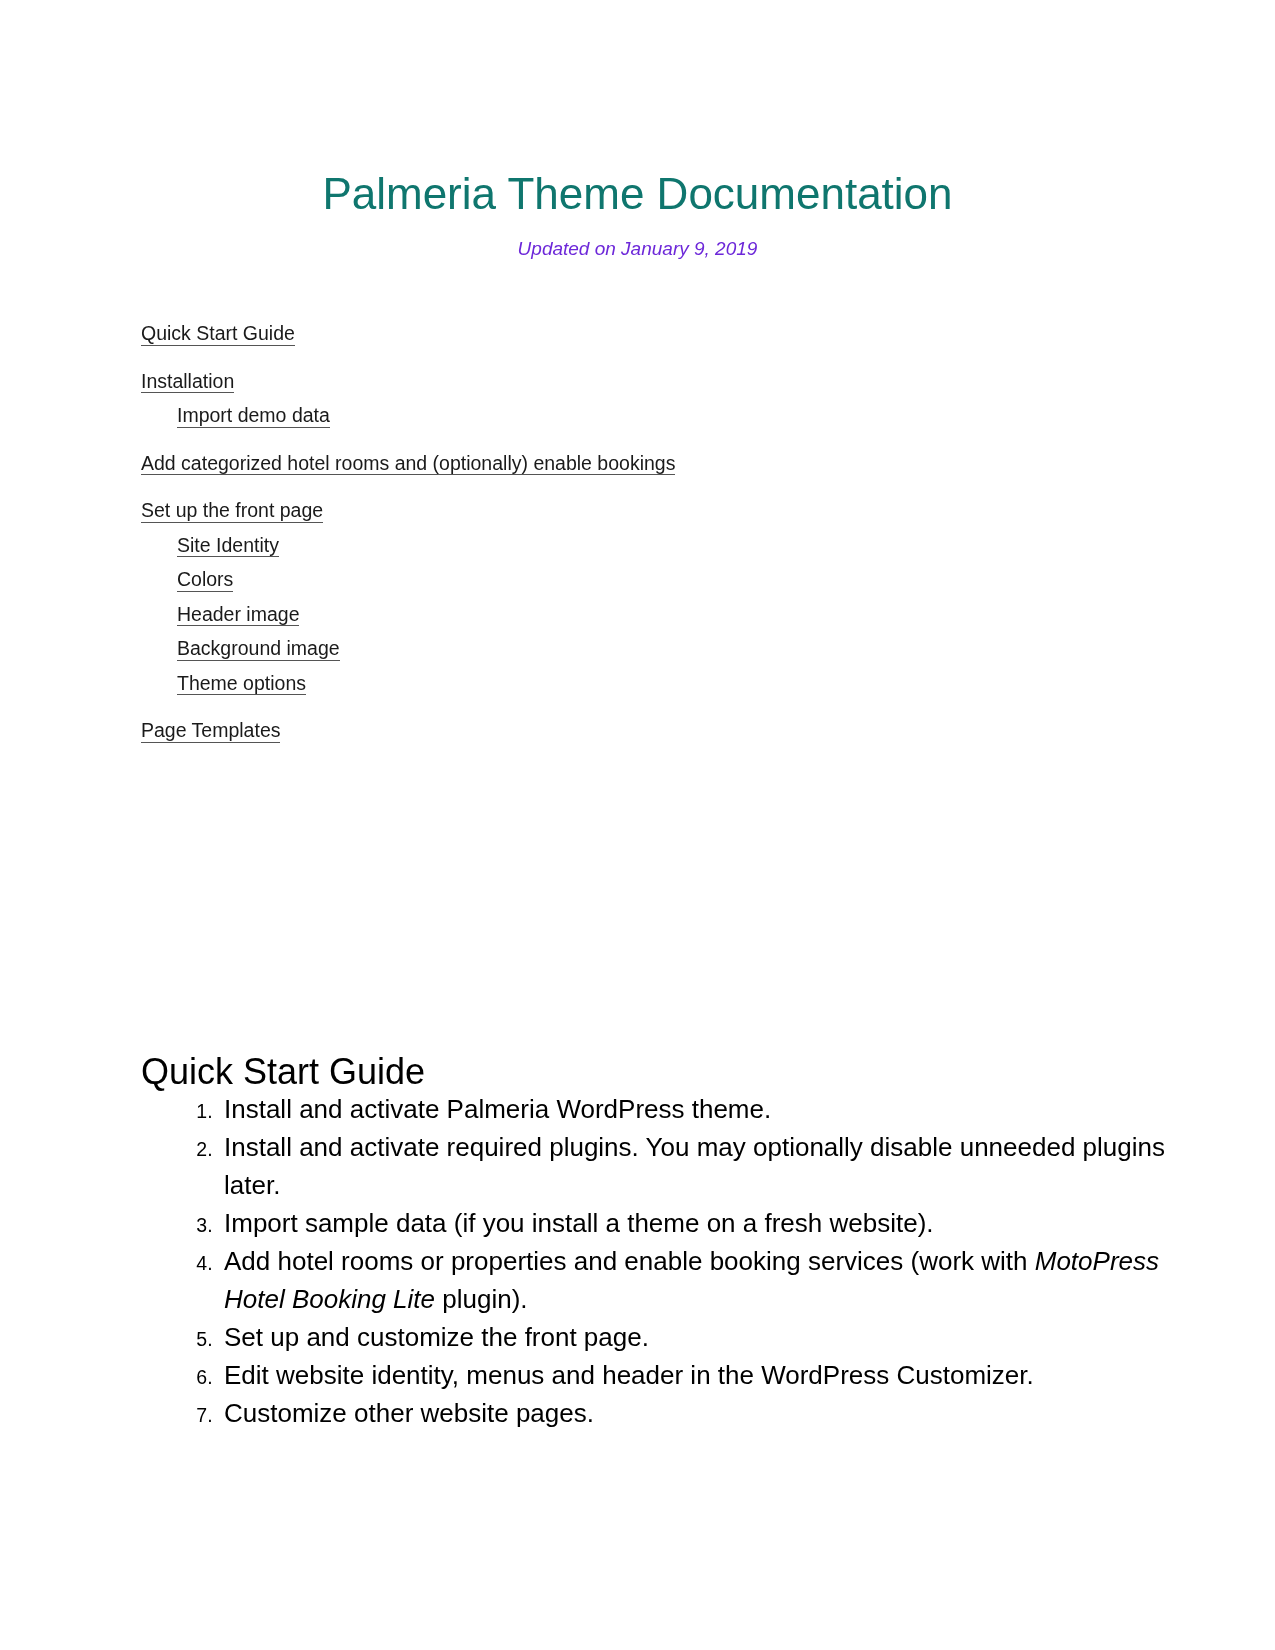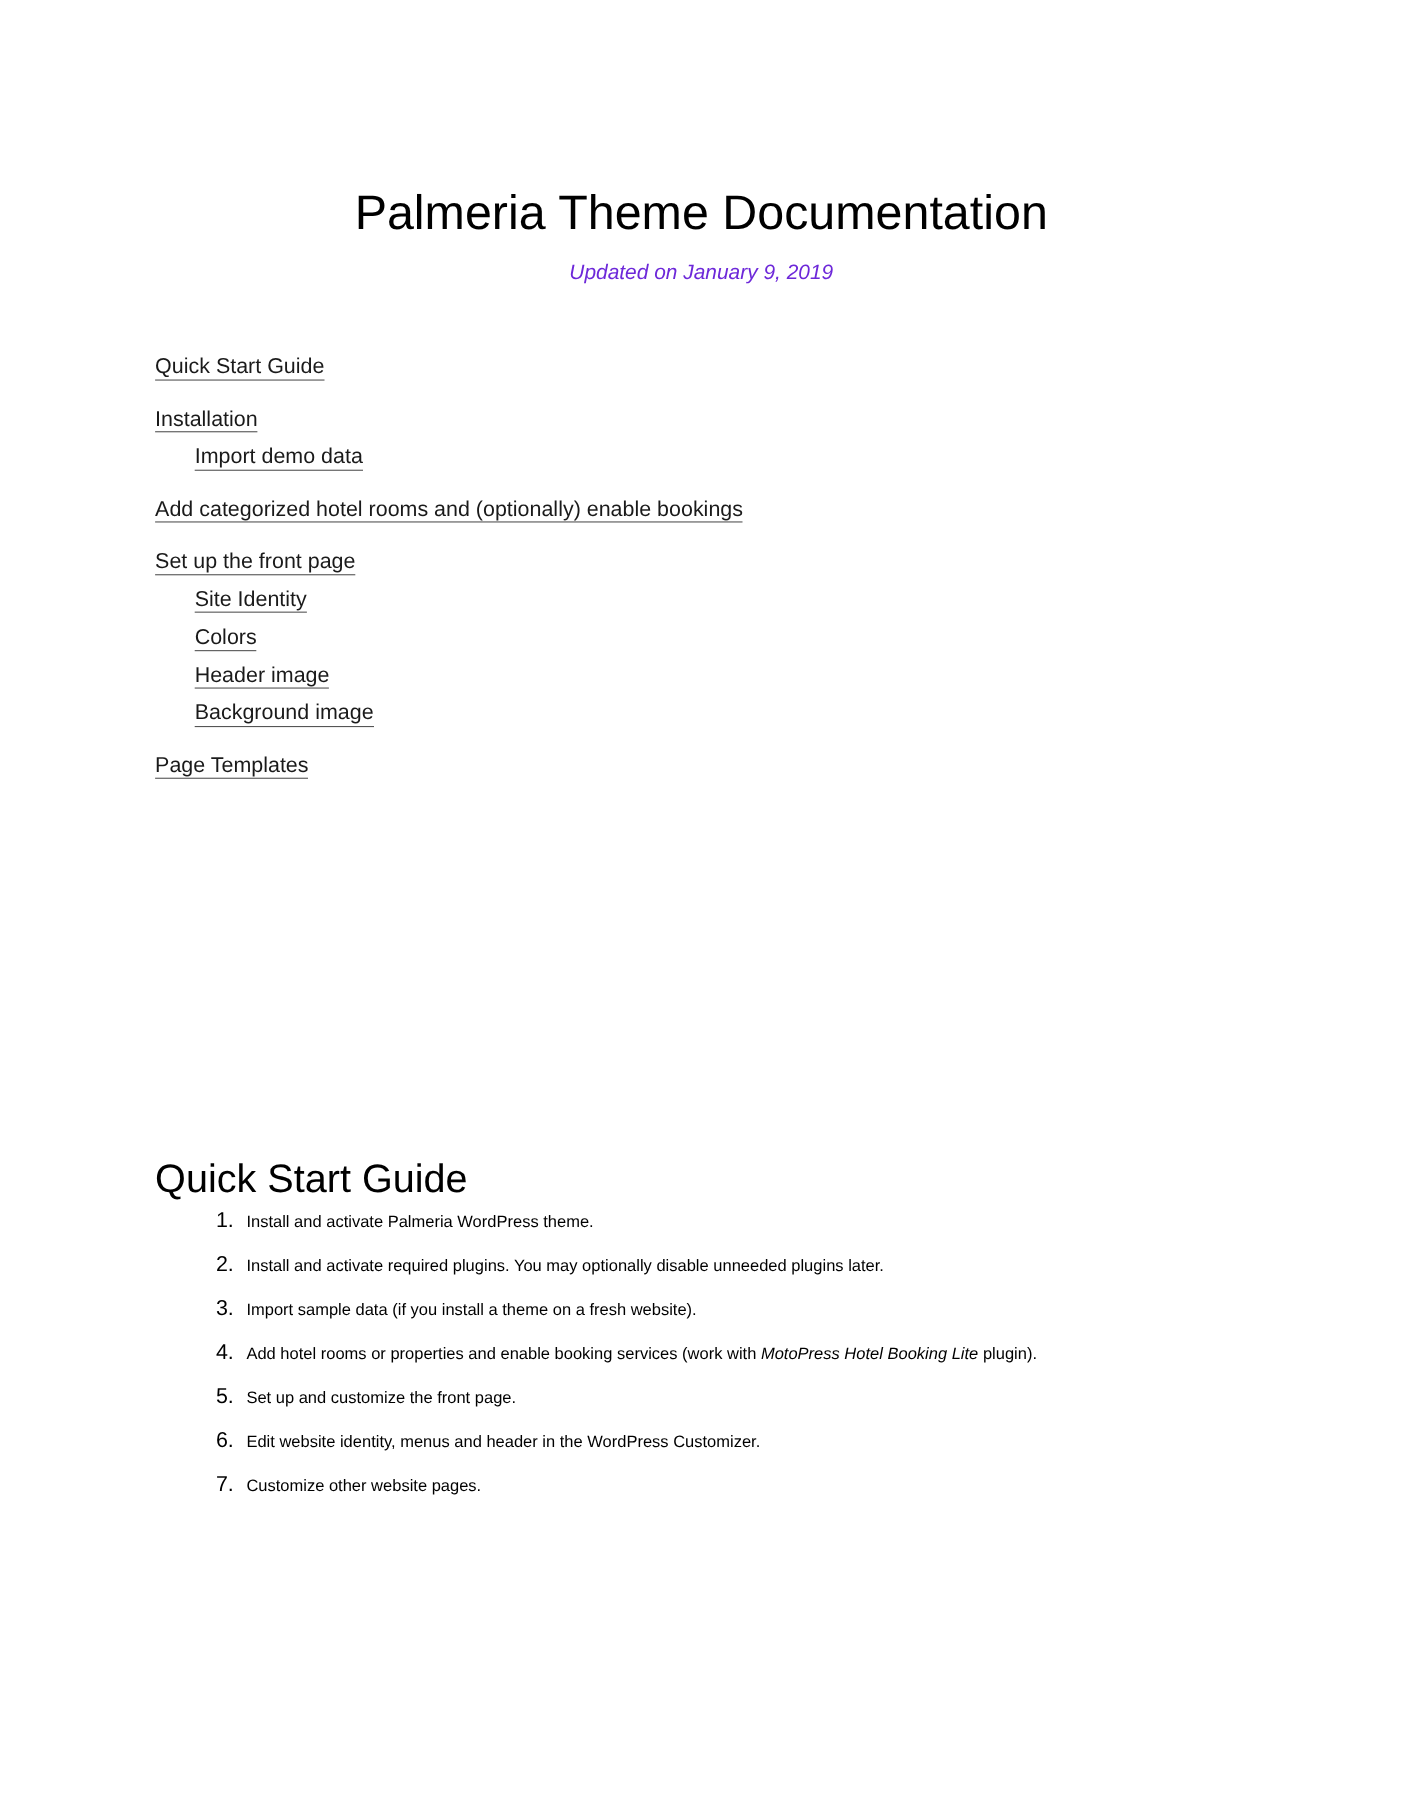--- a/index.html
+++ b/index.html
@@ -28,21 +28,21 @@
   .doc-title {
     position: absolute;
     left: 0;
     right: 0;
     top: 140px;
     text-align: center;
     font-size: 44px;
     font-weight: 400;
     line-height: 1.15;
     letter-spacing: 0px;
-    color: #000000;
+    color: #0f766e;
   }
 
   .doc-subtitle {
     position: absolute;
     left: 0;
     right: 0;
     top: 238px;
     text-align: center;
     font-size: 19px;
     font-style: italic;
@@ -103,21 +103,21 @@
     position: absolute;
     left: 141px;
     top: 1090px;
     width: 960px;
     margin: 0;
     padding: 0 0 0 77px;
     list-style: decimal outside;
   }
 
   .steps > li {
-    font-size: 15px;
+    font-size: 26px;
     line-height: 38px;
     color: #000000;
     margin: 0;
     padding: 0 0 0 6px;
   }
 
   .steps > li::marker {
     font-size: 19.5px;
   }
 
@@ -137,20 +137,21 @@
   <nav class="toc">
       <a class="toc-entry level-1" href="#"><span class="toc-text">Quick Start Guide</span></a>
       <a class="toc-entry level-1" href="#"><span class="toc-text">Installation</span></a>
       <a class="toc-entry level-2" href="#"><span class="toc-text">Import demo data</span></a>
       <a class="toc-entry level-1" href="#"><span class="toc-text">Add categorized hotel rooms and (optionally) enable bookings</span></a>
       <a class="toc-entry level-1" href="#"><span class="toc-text">Set up the front page</span></a>
       <a class="toc-entry level-2" href="#"><span class="toc-text">Site Identity</span></a>
       <a class="toc-entry level-2" href="#"><span class="toc-text">Colors</span></a>
       <a class="toc-entry level-2" href="#"><span class="toc-text">Header image</span></a>
       <a class="toc-entry level-2" href="#"><span class="toc-text">Background image</span></a>
+      <a class="toc-entry level-2" href="#"><span class="toc-text">Theme options</span></a>
       <a class="toc-entry level-1" href="#"><span class="toc-text">Page Templates</span></a>
     </nav>
 
   <h2 class="section-heading">Quick Start Guide</h2>
 
   <ol class="steps">
       <li><span>Install and activate Palmeria WordPress theme.</span></li>
       <li><span>Install and activate required plugins. You may optionally disable unneeded plugins later.</span></li>
       <li><span>Import sample data (if you install a theme on a fresh website).</span></li>
       <li><span>Add hotel rooms or properties and enable booking services (work with </span><span class="em">MotoPress Hotel Booking Lite</span><span> plugin).</span></li>

